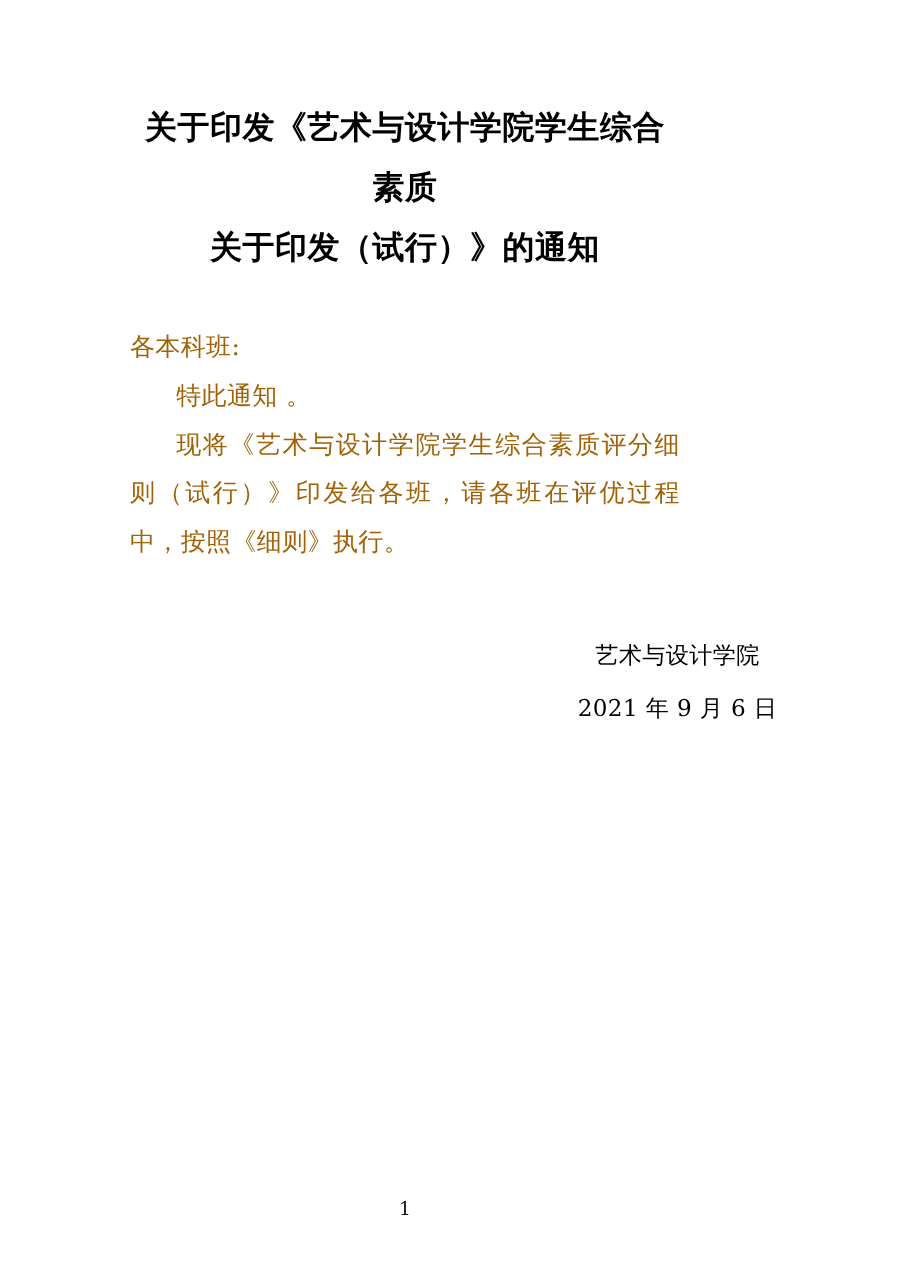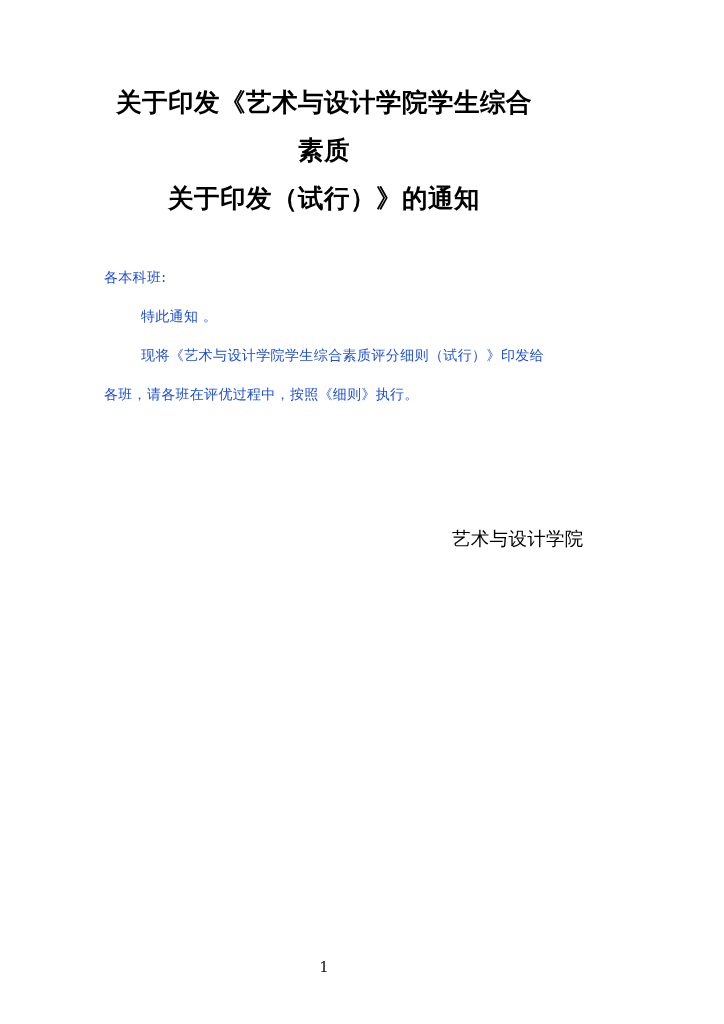--- a/index.html
+++ b/index.html
@@ -31,46 +31,47 @@
     font-size: 25.5px;
     line-height: 48px;
     letter-spacing: 0.5px;
     color: #000;
   }
   .doc-title .line2 {
     display: block;
   }
   .body-block {
     margin-top: 36px;
-    font-size: 14px;
+    font-size: 20px;
     line-height: 39px;
     letter-spacing: 0.3px;
-    color: #1d4ed8;
+    color: #a16207;
   }
   .para {
     margin: 0;
     text-align: justify;
     text-justify: inter-ideograph;
   }
   .indent-2 {
     text-indent: 37px;
   }
   .sign-block {
     position: absolute;
     left: 0;
     right: 0;
     top: 502px;
     padding-left: 436px;
     font-size: 18.5px;
     line-height: 41px;
     letter-spacing: 0.3px;
   }
   .sign-line {
-    margin: 16px;
+    margin: 2px;
     white-space: nowrap;
+    text-align: center;
   }
   .page-number {
     position: absolute;
     left: 0;
     right: 0;
     bottom: 48px;
     text-align: center;
     font-size: 15px;
     color: #111;
     font-family: "DejaVu Serif", "Liberation Serif", serif;
@@ -87,17 +88,18 @@
   </h1>
 
   <div class="body-block">
     <p class="para">各本科班:</p>
     <p class="para indent-2">特此通知 。</p>
     <p class="para indent-2">现将《艺术与设计学院学生综合素质评分细则（试行）》印发给各班，请各班在评优过程中，按照《细则》执行。</p>
   </div>
 
   <div class="sign-block">
     <p class="sign-line">艺术与设计学院</p>
+    <p class="sign-line">2021 年 9 月 6 日</p>
   </div>
 
   <div class="page-number">1</div>
 
 </div>
 
 </body></html>

